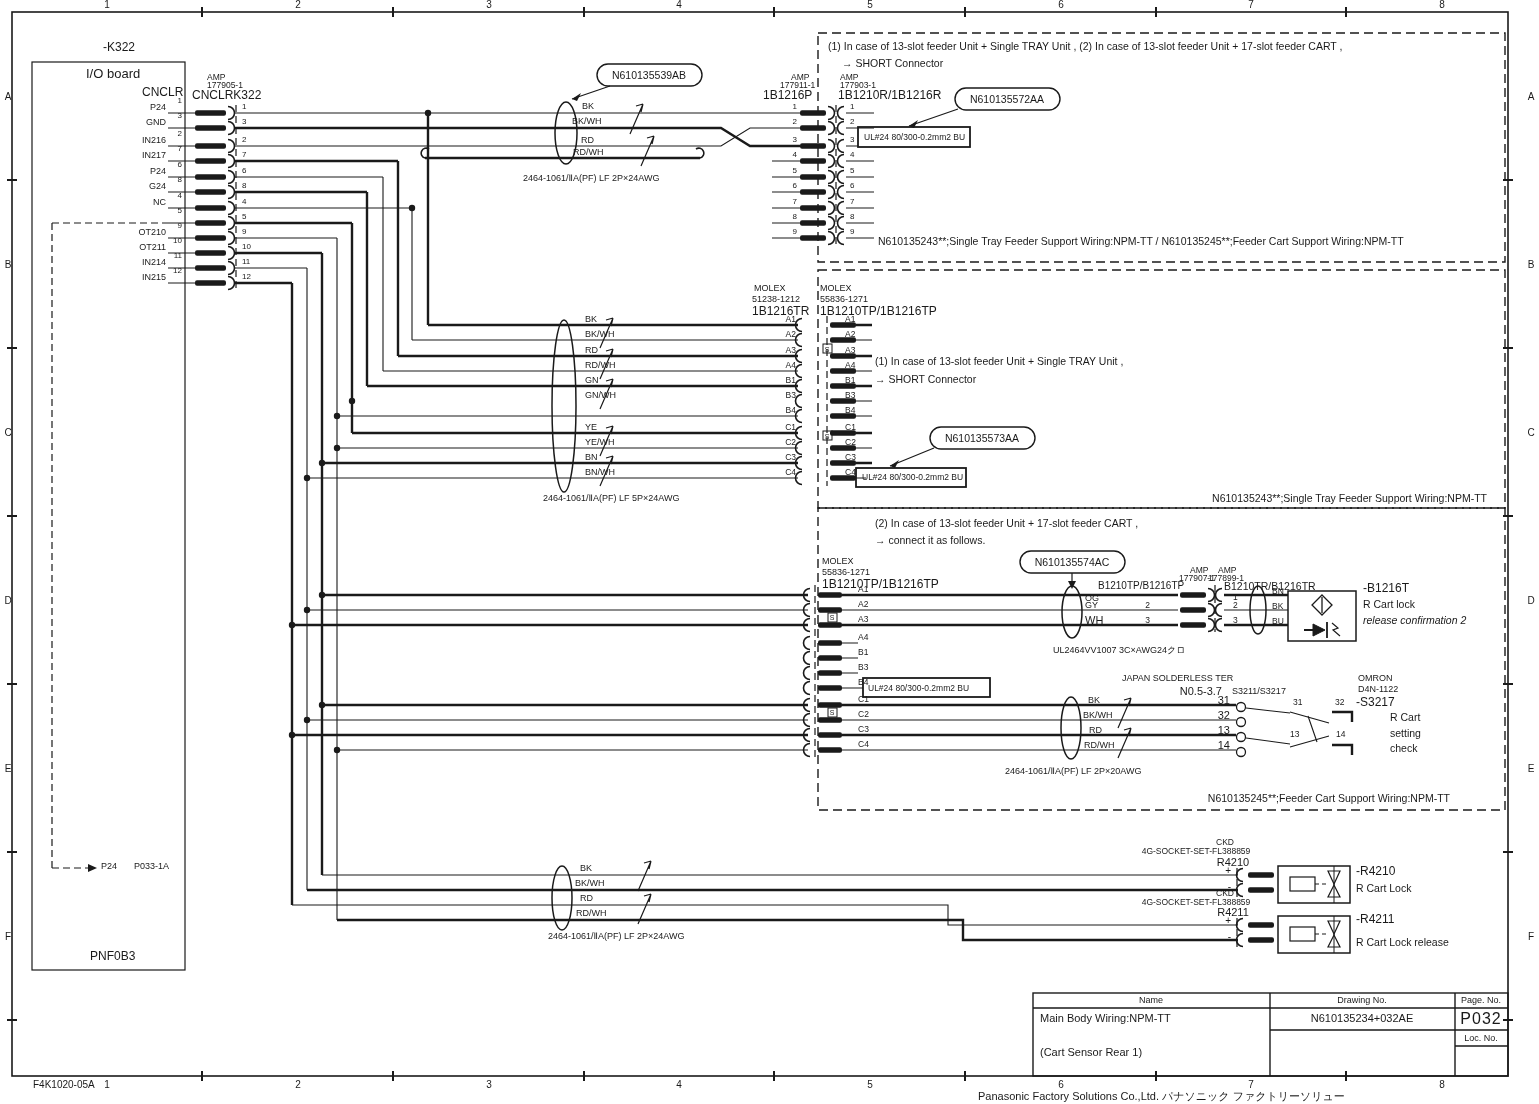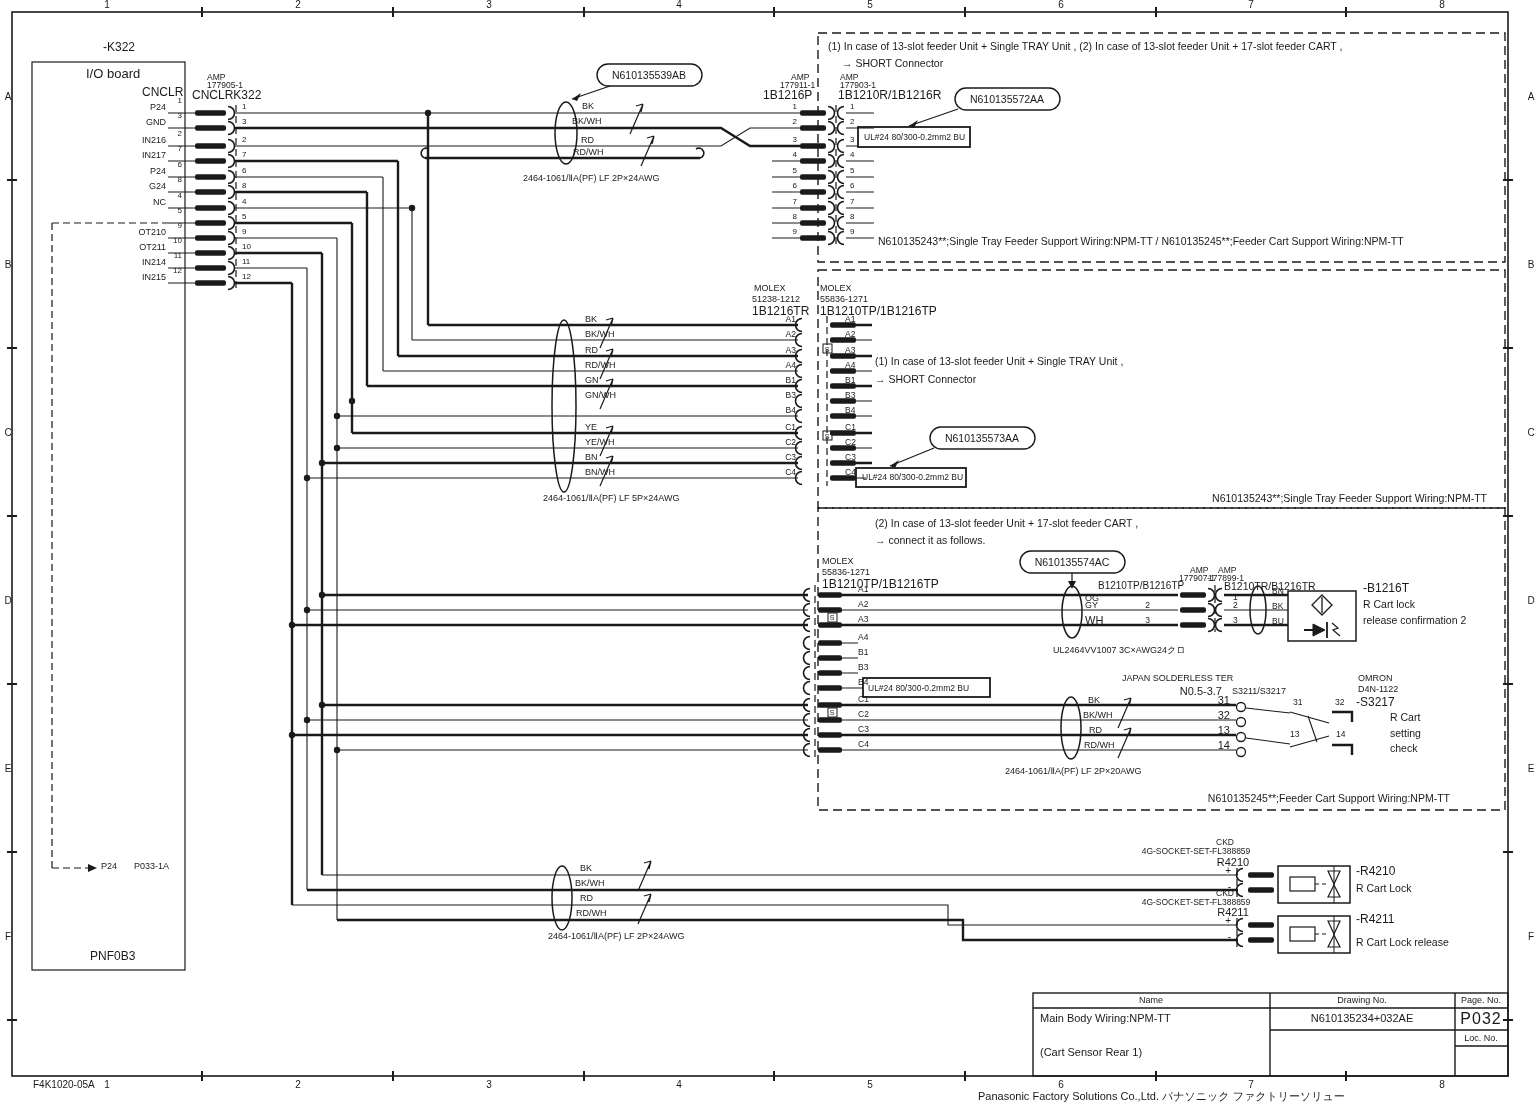--- a/index.html
+++ b/index.html
@@ -441,21 +441,21 @@
       <span class="lbl r" style="left: 1150px; top: 620px; font-size: 8.5px;">3</span>
       <span class="lbl l" style="left: 1233px; top: 597px; font-size: 8.5px;">1</span>
       <span class="lbl l" style="left: 1233px; top: 605px; font-size: 8.5px;">2</span>
       <span class="lbl l" style="left: 1233px; top: 620px; font-size: 8.5px;">3</span>
       <span class="lbl l" style="left: 1272px; top: 591px; font-size: 8.5px;">BN</span>
       <span class="lbl l" style="left: 1272px; top: 606px; font-size: 8.5px;">BK</span>
       <span class="lbl l" style="left: 1272px; top: 621px; font-size: 8.5px;">BU</span>
       <span class="lbl l" style="left: 1053px; top: 650px; font-size: 9px;">UL2464VV1007 3C×AWG24クロ</span>
       <span class="lbl l" style="left: 1363px; top: 588px; font-size: 12px;">-B1216T</span>
       <span class="lbl l" style="left: 1363px; top: 604px; font-size: 10.5px;">R Cart lock</span>
-      <span class="lbl l" style="left: 1363px; top: 620px; font-size: 10.5px;">release confirmation 2</span>
+      <span class="lbl l" style="left: 1363px; top: 620px; font-size: 10.5px; font-style: italic;">release confirmation 2</span>
       <span class="lbl l" style="left: 868px; top: 688px; font-size: 8.5px;">UL#24 80/300-0.2mm2 BU</span>
       <span class="lbl l" style="left: 1122px; top: 678px; font-size: 9px;">JAPAN SOLDERLESS TER</span>
       <span class="lbl r" style="left: 1222px; top: 691px; font-size: 11px;">N0.5-3.7</span>
       <span class="lbl l" style="left: 1232px; top: 691px; font-size: 9px;">S3211/S3217</span>
       <span class="lbl r" style="left: 1230px; top: 700px; font-size: 11px;">31</span>
       <span class="lbl r" style="left: 1230px; top: 715px; font-size: 11px;">32</span>
       <span class="lbl r" style="left: 1230px; top: 730px; font-size: 11px;">13</span>
       <span class="lbl r" style="left: 1230px; top: 745px; font-size: 11px;">14</span>
       <span class="lbl l" style="left: 1293px; top: 702px; font-size: 8.5px;">31</span>
       <span class="lbl l" style="left: 1335px; top: 702px; font-size: 8.5px;">32</span>

